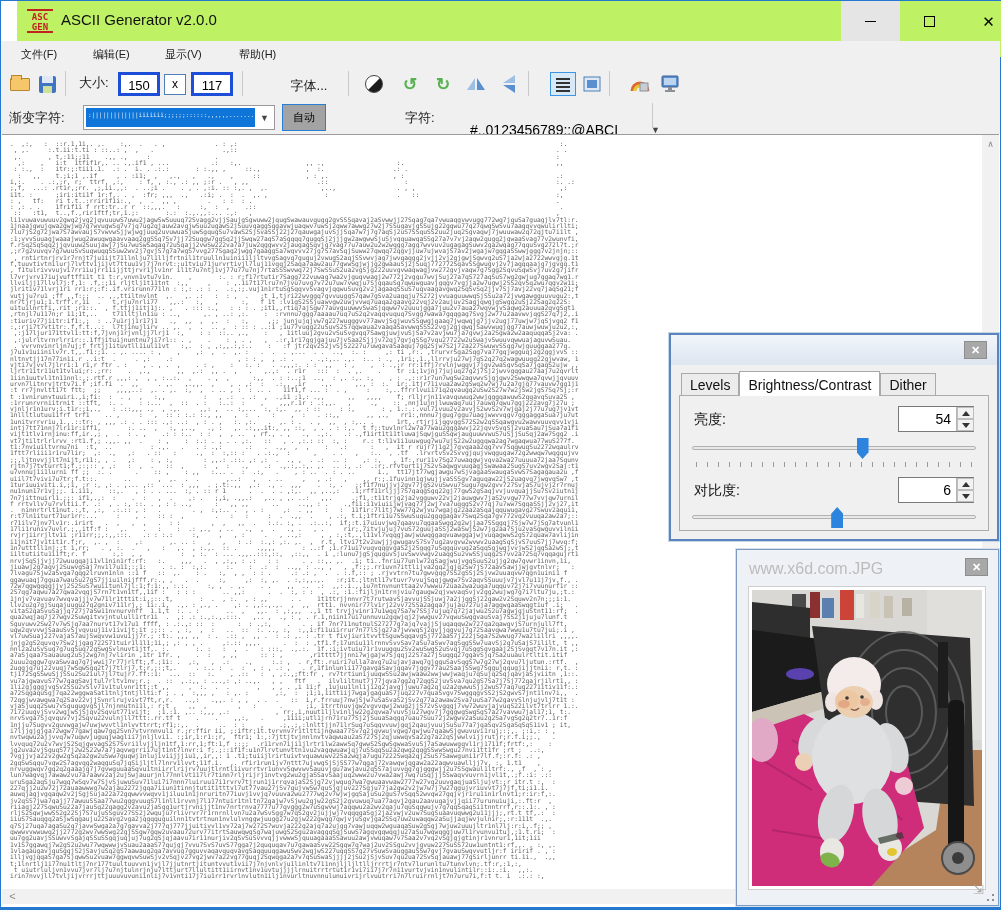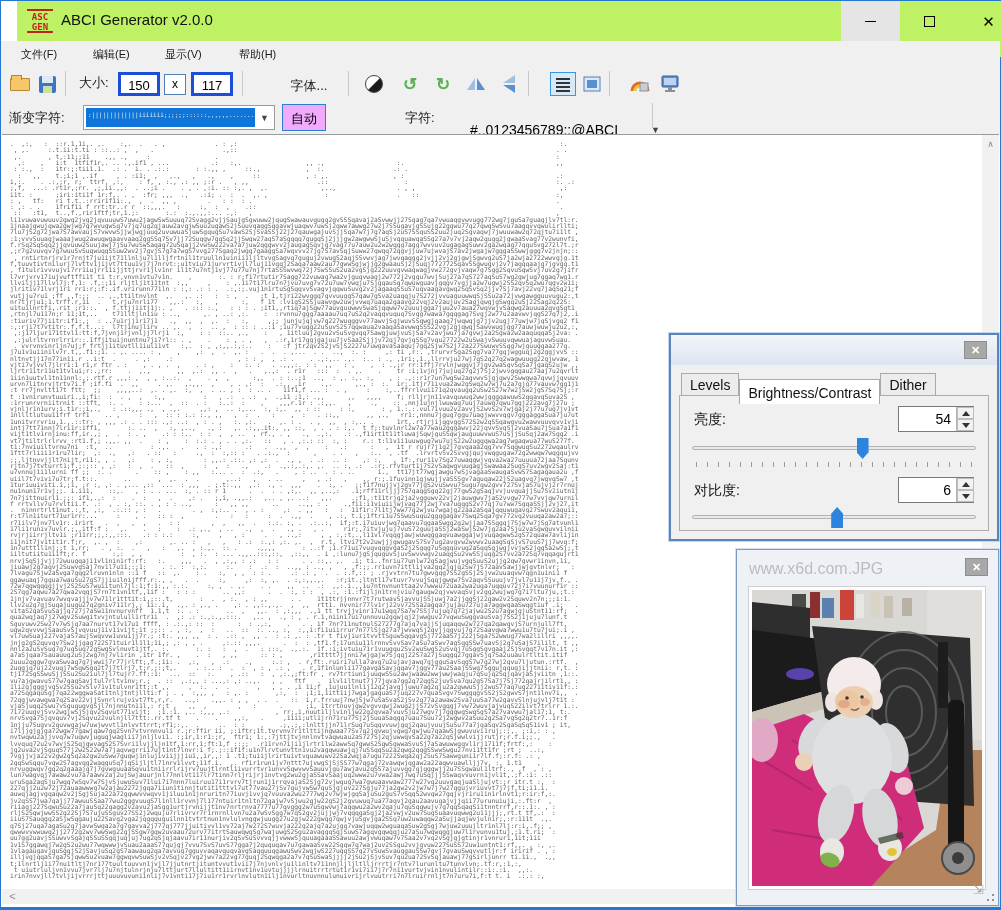--- a/index.html
+++ b/index.html
@@ -44,21 +44,21 @@
   .i-save:before { content:""; position:absolute; left:3px; top:0; width:11px; height:7px; background:#dfe8f5; }
   .i-save:after  { content:""; position:absolute; left:4px; top:10px; width:9px; height:7px; background:#cfe09a; }
   
   .i-invert { width:18px; height:18px; border-radius:50%; background:linear-gradient(135deg,#fdfdfd 48%,#1b1b1b 52%); border:1px solid #444; }
   .i-rot { font-size:17px; font-weight:bold; color:#57b24f; line-height:1; }
   .i-flip svg, .i-view svg, .i-col svg { display:block; }
   .gradcombo { position:absolute; left:82px; top:4px; width:192px; height:25px; background:#fff; border:1px solid #9a9a9a; }
   .gradfill { position:absolute; left:2px; top:2px; right:19px; bottom:2px; background:#0f75d8;
               color:rgba(255,255,255,.85); font:6px/8px "DejaVu Sans Mono", monospace; overflow:hidden; padding:3px 2px; letter-spacing:0; }
   .dropbtn { position:absolute; right:1px; top:1px; width:17px; bottom:1px; display:flex; align-items:center; justify-content:center; color:#444; font-size:9px; }
-  .autobtn { position:absolute; left:281px; top:3px; width:44px; height:27px; background:#f0abfc; border:1px solid #2a7fd4; font-size:13px; color:#000; text-align:center; padding-top:5px; }
+  .autobtn { position:absolute; left:281px; top:3px; width:44px; height:27px; background:#a3a3a3; border:1px solid #2a7fd4; font-size:11px; color:#000; text-align:center; padding-top:5px; }
   .charcombo { position:absolute; left:449px; top:18px; width:190px; height:25px; font-size:14px; color:#000; padding-top:3px;margin-left:20px; }
   .charcombo .arr { position:absolute; right:0; top:6px; color:#444; font-size:9px; }
 
   
   .client { position:absolute; left:1px; top:133px; right:1px; bottom:2px; background:#fff; border-top:1px solid #9b9b9b; overflow:hidden; }
   .ascii { position:absolute; left:8px; top:6px; width:575px; color:#5f5f5f;
            font:6.3px/6.31px "DejaVu Sans Mono", monospace; white-space:pre; letter-spacing:0; }
   .vscroll { position:absolute; right:1px; top:134px; width:17px; height:759px; background:#f1f1f1; }
   .vscroll .up { position:absolute; left:0; top:0; width:17px; height:17px; color:#8b8b8b; font-size:9px; text-align:center; padding-top:4px; }
   .hscroll { position:absolute; left:1px; bottom:3px; width:980px; height:15px; background:#f1f1f1; }
@@ -66,21 +66,21 @@
 
   
   .panel { position:absolute; background:#f0f0f0; border:2px solid #5a84bd; box-shadow:0 0 0 1px #c9d6e8; }
   .p-adjust { left:668px; top:332px; width:330px; height:208px; }
   .p-title { position:absolute; left:0; top:0; right:0; height:30px; background:linear-gradient(#f2f6fb,#dde5f0); }
   .p-close { position:absolute; top:6px; right:10px; width:23px; height:18px; background:#a8a8a8; border:1px solid #8d8d8d;
              color:#fff; font-size:11px; font-weight:bold; text-align:center; line-height:16px; }
   .tabs { position:absolute; left:10px; top:36px; height:24px; }
   .tab { position:relative; float:left; height:22px; margin-top:2px; padding:3px 8px 0; font-size:14px; color:#111;
          background:#ececec; border:1px solid #a9a9a9; border-bottom:none; }
-  .tab.active { height:25px; margin-top:8px; background:#fff; padding-top:5px; z-index:2; }
+  .tab.active { height:25px; margin-top:0; background:#fff; padding-top:5px; z-index:2; }
   .tabpage { position:absolute; left:8px; top:60px; right:8px; bottom:8px; border:1px solid #acacac; background:#f0f0f0; }
   .adj-label { position:absolute; left:14px; font-size:14px; color:#111; }
   .spin { position:absolute; right:14px; width:76px; height:26px; background:#fff; border:1px solid #7a7a7a; }
   .spin .val { position:absolute; right:22px; top:4px; font-size:14px; color:#000; }
   .spin .btns { position:absolute; right:0; top:0; width:17px; height:100%; border-left:1px solid #b5b5b5; }
   .spin .b { position:absolute; left:0; width:17px; height:12px; background:#f2f2f2; border:1px solid #bdbdbd; }
   .spin .b.up { top:0; } .spin .b.dn { bottom:0; }
   .tri-up { position:absolute; left:4px; top:3px; width:0; height:0; border-left:4px solid transparent; border-right:4px solid transparent; border-bottom:5px solid #333; }
   .tri-dn { position:absolute; left:4px; top:3px; width:0; height:0; border-left:4px solid transparent; border-right:4px solid transparent; border-top:5px solid #333; }
   .track { position:absolute; left:12px; right:12px; height:4px; background:#e8e8e8; border:1px solid #b3b3b3; border-radius:2px; }
@@ -104,21 +104,21 @@
 </head>
 <body>
 
 <div class="win">
 
   <div class="titlebar">
     <div class="applogo">
       <div>ASC</div>
       <div>GEN</div>
     </div>
-    <div class="apptitle">ABCI Generator v2.0.0</div>
+    <div class="apptitle">ASCII Generator v2.0.0</div>
     <div class="winbtn btn-min">
         <div class="glyph-min"></div>
       </div>
     <div class="winbtn btn-max">
         <div class="glyph-max"></div>
       </div>
     <div class="winbtn btn-close">
         <div class="glyph-close">✕</div>
       </div>
   </div>

